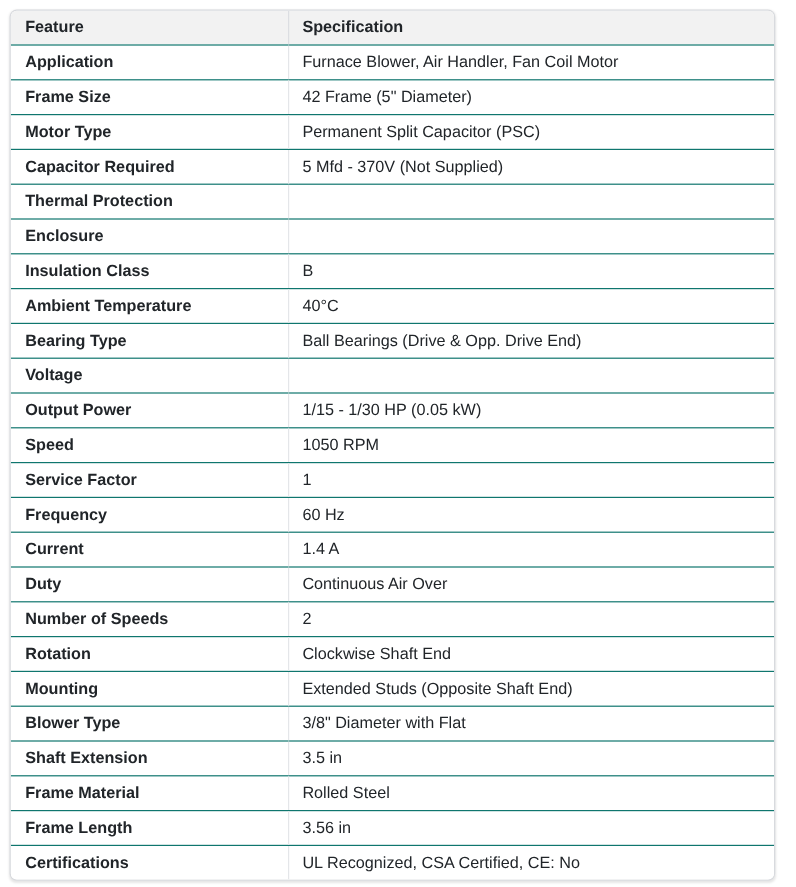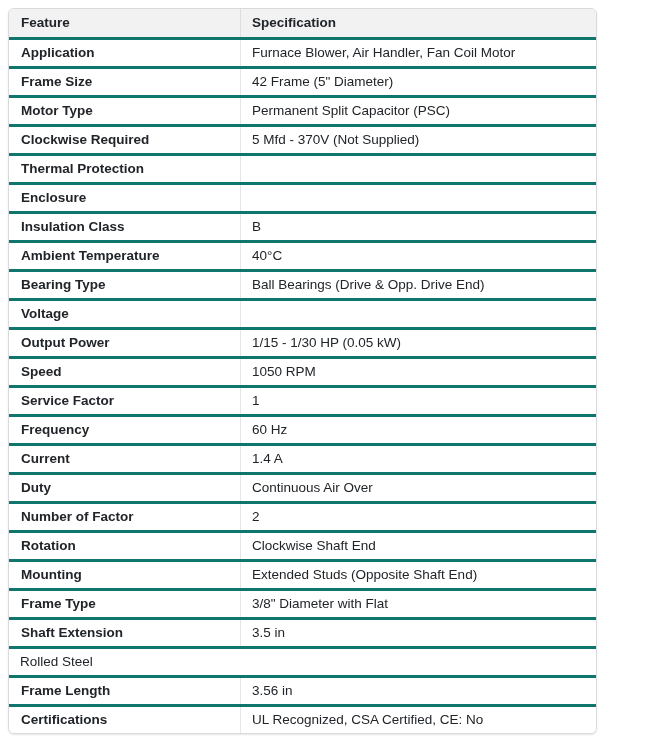--- a/index.html
+++ b/index.html
@@ -7,33 +7,33 @@
     width: 663px;
     height: 739px;
     background: #ffffff;
     font-family: "Liberation Sans", "DejaVu Sans", sans-serif;
     color: #212529;
   }
   .spec-table {
     position: absolute;
     left: 8px;
     top: 8px;
-    width: 589px;
+    width: 638px;
     border: 1px solid #d8dade;
     border-radius: 6px;
     overflow: hidden;
     background: #ffffff;
     box-shadow: 0 1px 2px rgba(0,0,0,0.10);
   }
   .t-row {
     display: flex;
     align-items: stretch;
     height: 29px;
     background: #ffffff;
-    border-top: 3px solid #0f766e;
+    border-top: 1px solid #0f766e;
   }
   .t-row.t-header {
     height: 28px;
     background: #f2f2f2;
     border-top: none;
   }
   .cell {
     display: flex;
     align-items: center;
     font-size: 13.5px;
@@ -73,21 +73,21 @@
       </div>
       <div class="t-row">
         <div class="cell feature">Frame Size</div>
         <div class="cell spec">42 Frame (5" Diameter)</div>
       </div>
       <div class="t-row">
         <div class="cell feature">Motor Type</div>
         <div class="cell spec">Permanent Split Capacitor (PSC)</div>
       </div>
       <div class="t-row">
-        <div class="cell feature">Clockwise Required</div>
+        <div class="cell feature">Capacitor Required</div>
         <div class="cell spec">5 Mfd - 370V (Not Supplied)</div>
       </div>
       <div class="t-row">
         <div class="cell feature">Thermal Protection</div>
       </div>
       <div class="t-row">
         <div class="cell feature">Enclosure</div>
       </div>
       <div class="t-row">
         <div class="cell feature">Insulation Class</div>
@@ -122,40 +122,41 @@
       </div>
       <div class="t-row">
         <div class="cell feature">Current</div>
         <div class="cell spec">1.4 A</div>
       </div>
       <div class="t-row">
         <div class="cell feature">Duty</div>
         <div class="cell spec">Continuous Air Over</div>
       </div>
       <div class="t-row">
-        <div class="cell feature">Number of Factor</div>
+        <div class="cell feature">Number of Speeds</div>
         <div class="cell spec">2</div>
       </div>
       <div class="t-row">
         <div class="cell feature">Rotation</div>
         <div class="cell spec">Clockwise Shaft End</div>
       </div>
       <div class="t-row">
         <div class="cell feature">Mounting</div>
         <div class="cell spec">Extended Studs (Opposite Shaft End)</div>
       </div>
       <div class="t-row">
-        <div class="cell feature">Frame Type</div>
+        <div class="cell feature">Blower Type</div>
         <div class="cell spec">3/8" Diameter with Flat</div>
       </div>
       <div class="t-row">
         <div class="cell feature">Shaft Extension</div>
         <div class="cell spec">3.5 in</div>
       </div>
       <div class="t-row">
+        <div class="cell feature">Frame Material</div>
         <div class="cell spec">Rolled Steel</div>
       </div>
       <div class="t-row">
         <div class="cell feature">Frame Length</div>
         <div class="cell spec">3.56 in</div>
       </div>
       <div class="t-row">
         <div class="cell feature">Certifications</div>
         <div class="cell spec">UL Recognized, CSA Certified, CE: No</div>
       </div>

